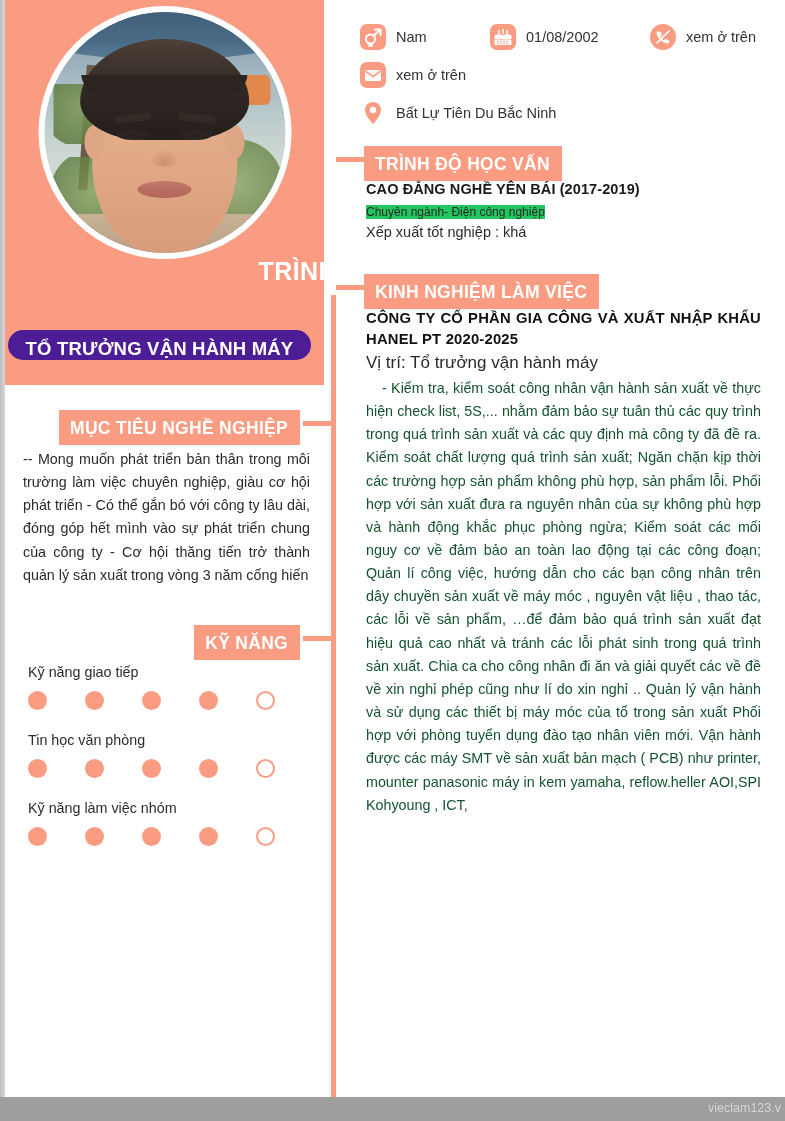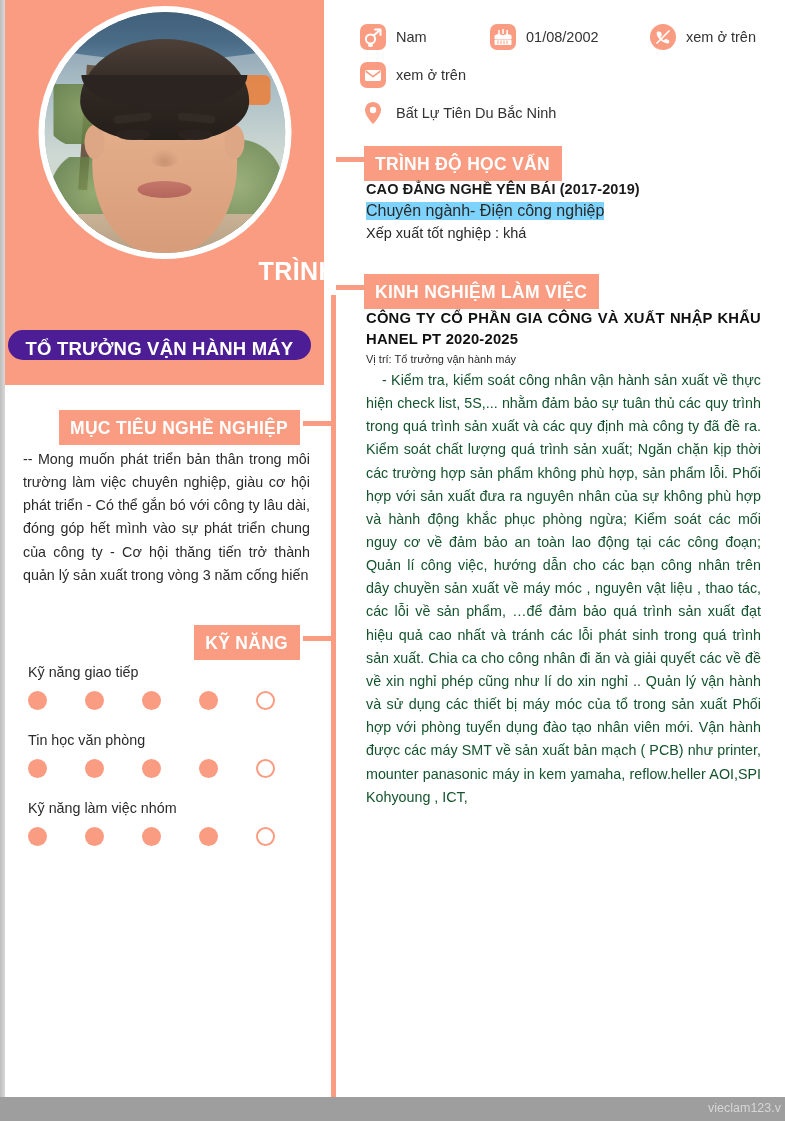--- a/index.html
+++ b/index.html
@@ -249,23 +249,23 @@
     width: 400px;
   }
   .edu-school {
     font-size: 14.5px;
     font-weight: bold;
     color: #1a1a1a;
     letter-spacing: .1px;
     margin-bottom: 5px;
   }
   .edu-major {
-    font-size: 16px;
+    font-size: 12px;
     color: #2a2a2a;
-    background: #7dd3fc;
+    background: #22c55e;
     display: inline-block;
     margin-bottom: 5px;
   }
   .edu-grade {
     font-size: 14.5px;
     color: #2a2a2a;
   }
 
   
   .exp-body {
@@ -280,21 +280,21 @@
     color: #111111;
     text-align: justify;
     text-align-last: justify;
     line-height: 1.45;
     letter-spacing: .2px;
   }
   .exp-company .last {
     text-align-last: left;
   }
   .exp-position {
-    font-size: 11px;
+    font-size: 17px;
     color: #2a2a2a;
     margin-top: 2px;
     margin-bottom: 4px;
   }
   .exp-desc {
     font-size: 14.3px;
     color: #14532d;
     line-height: 1.62;
     text-align: justify;
     text-indent: 16px;

